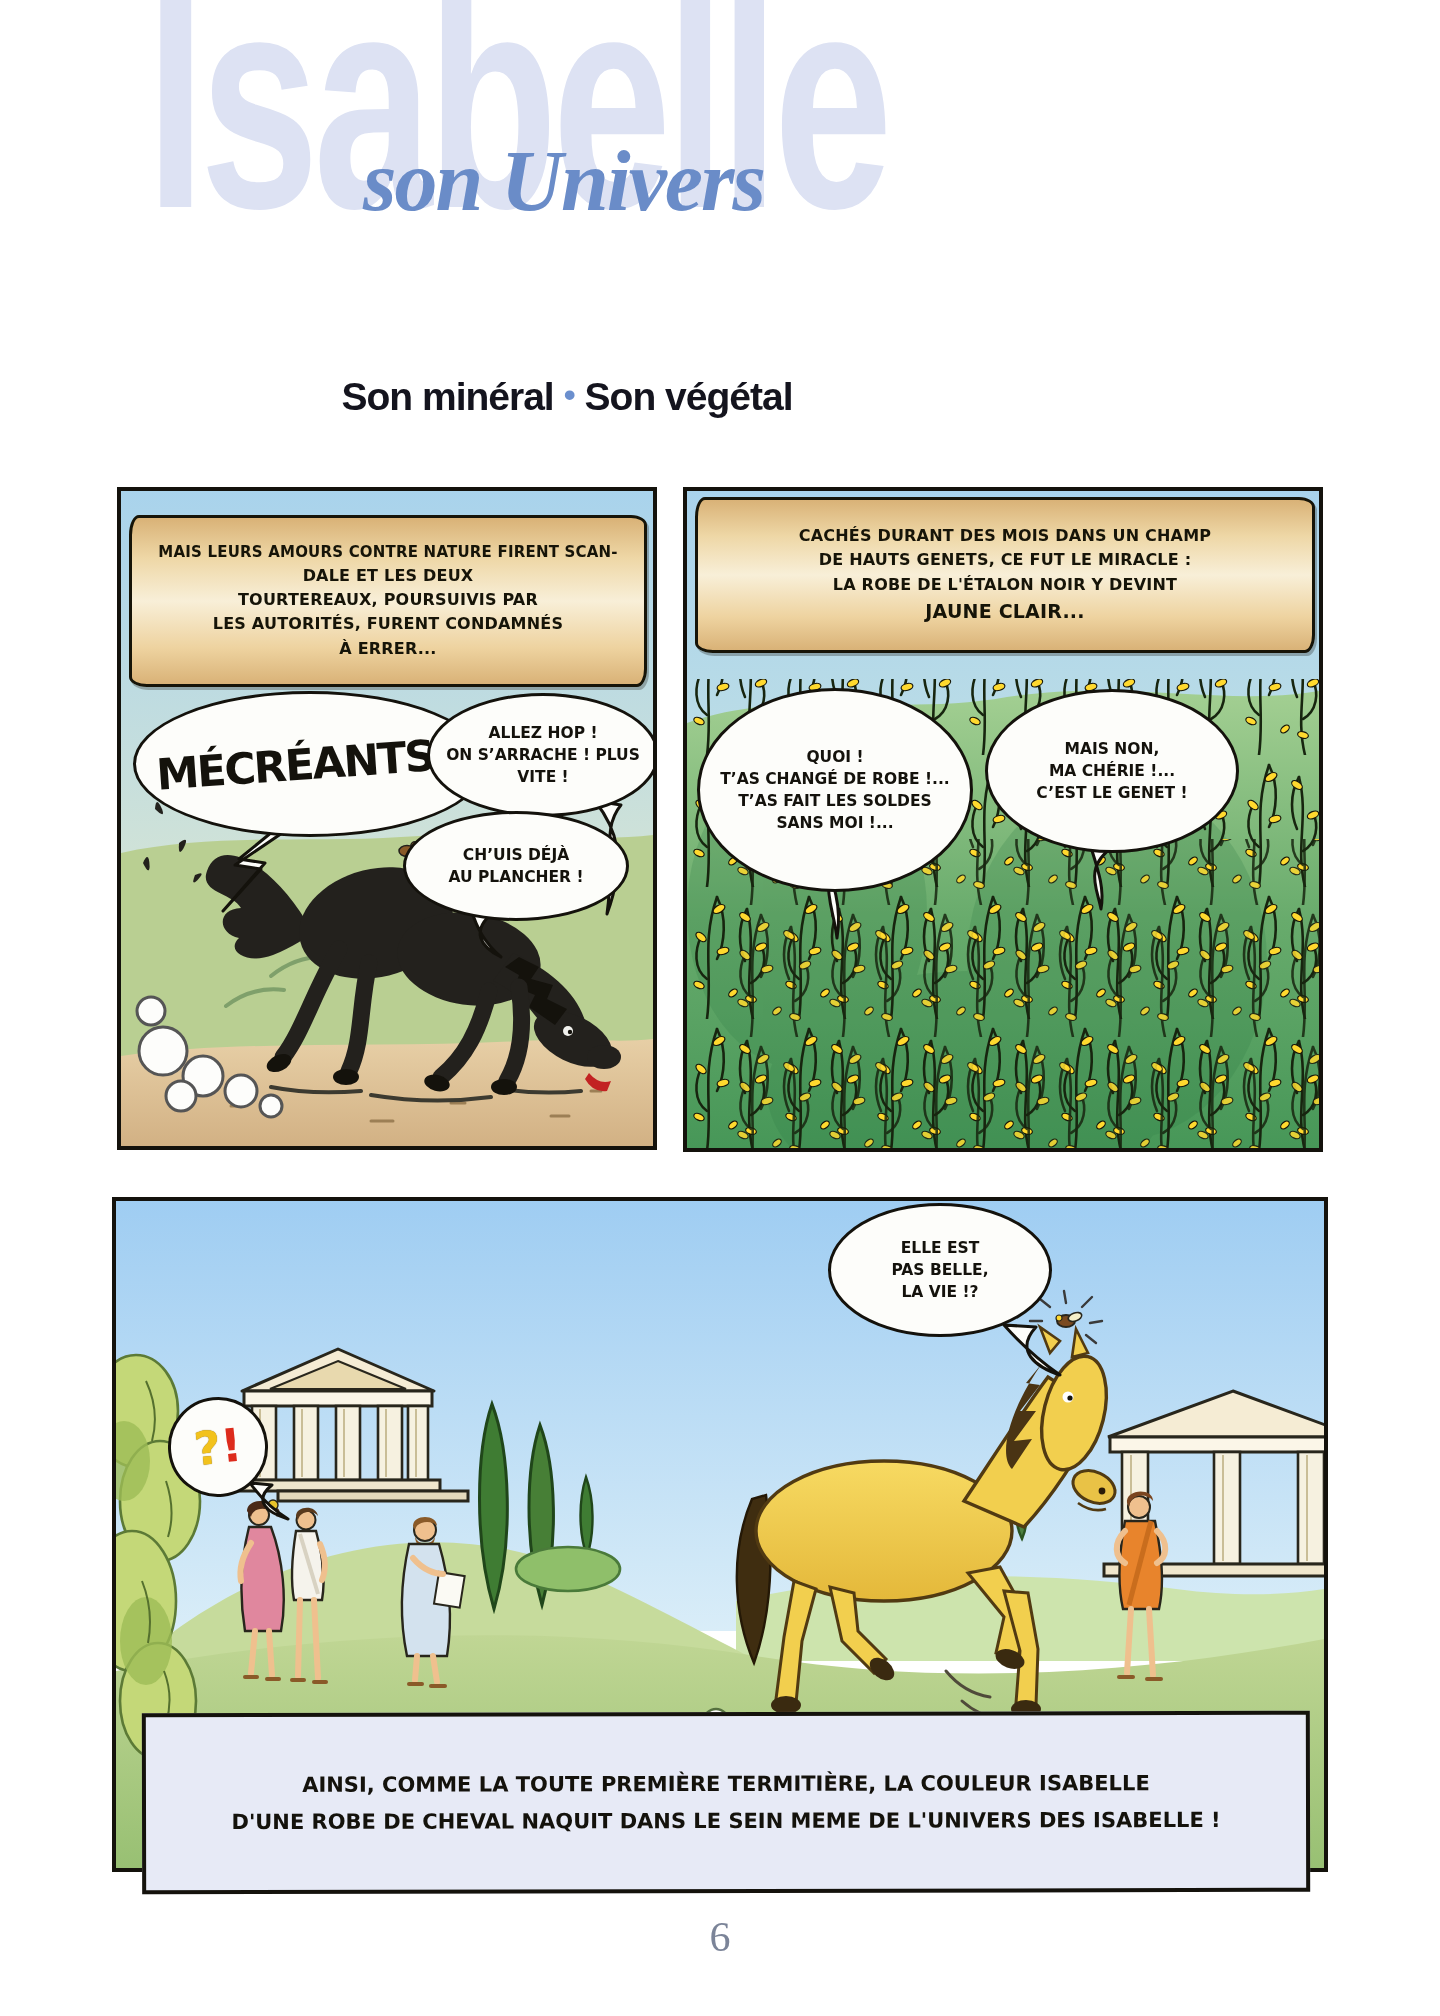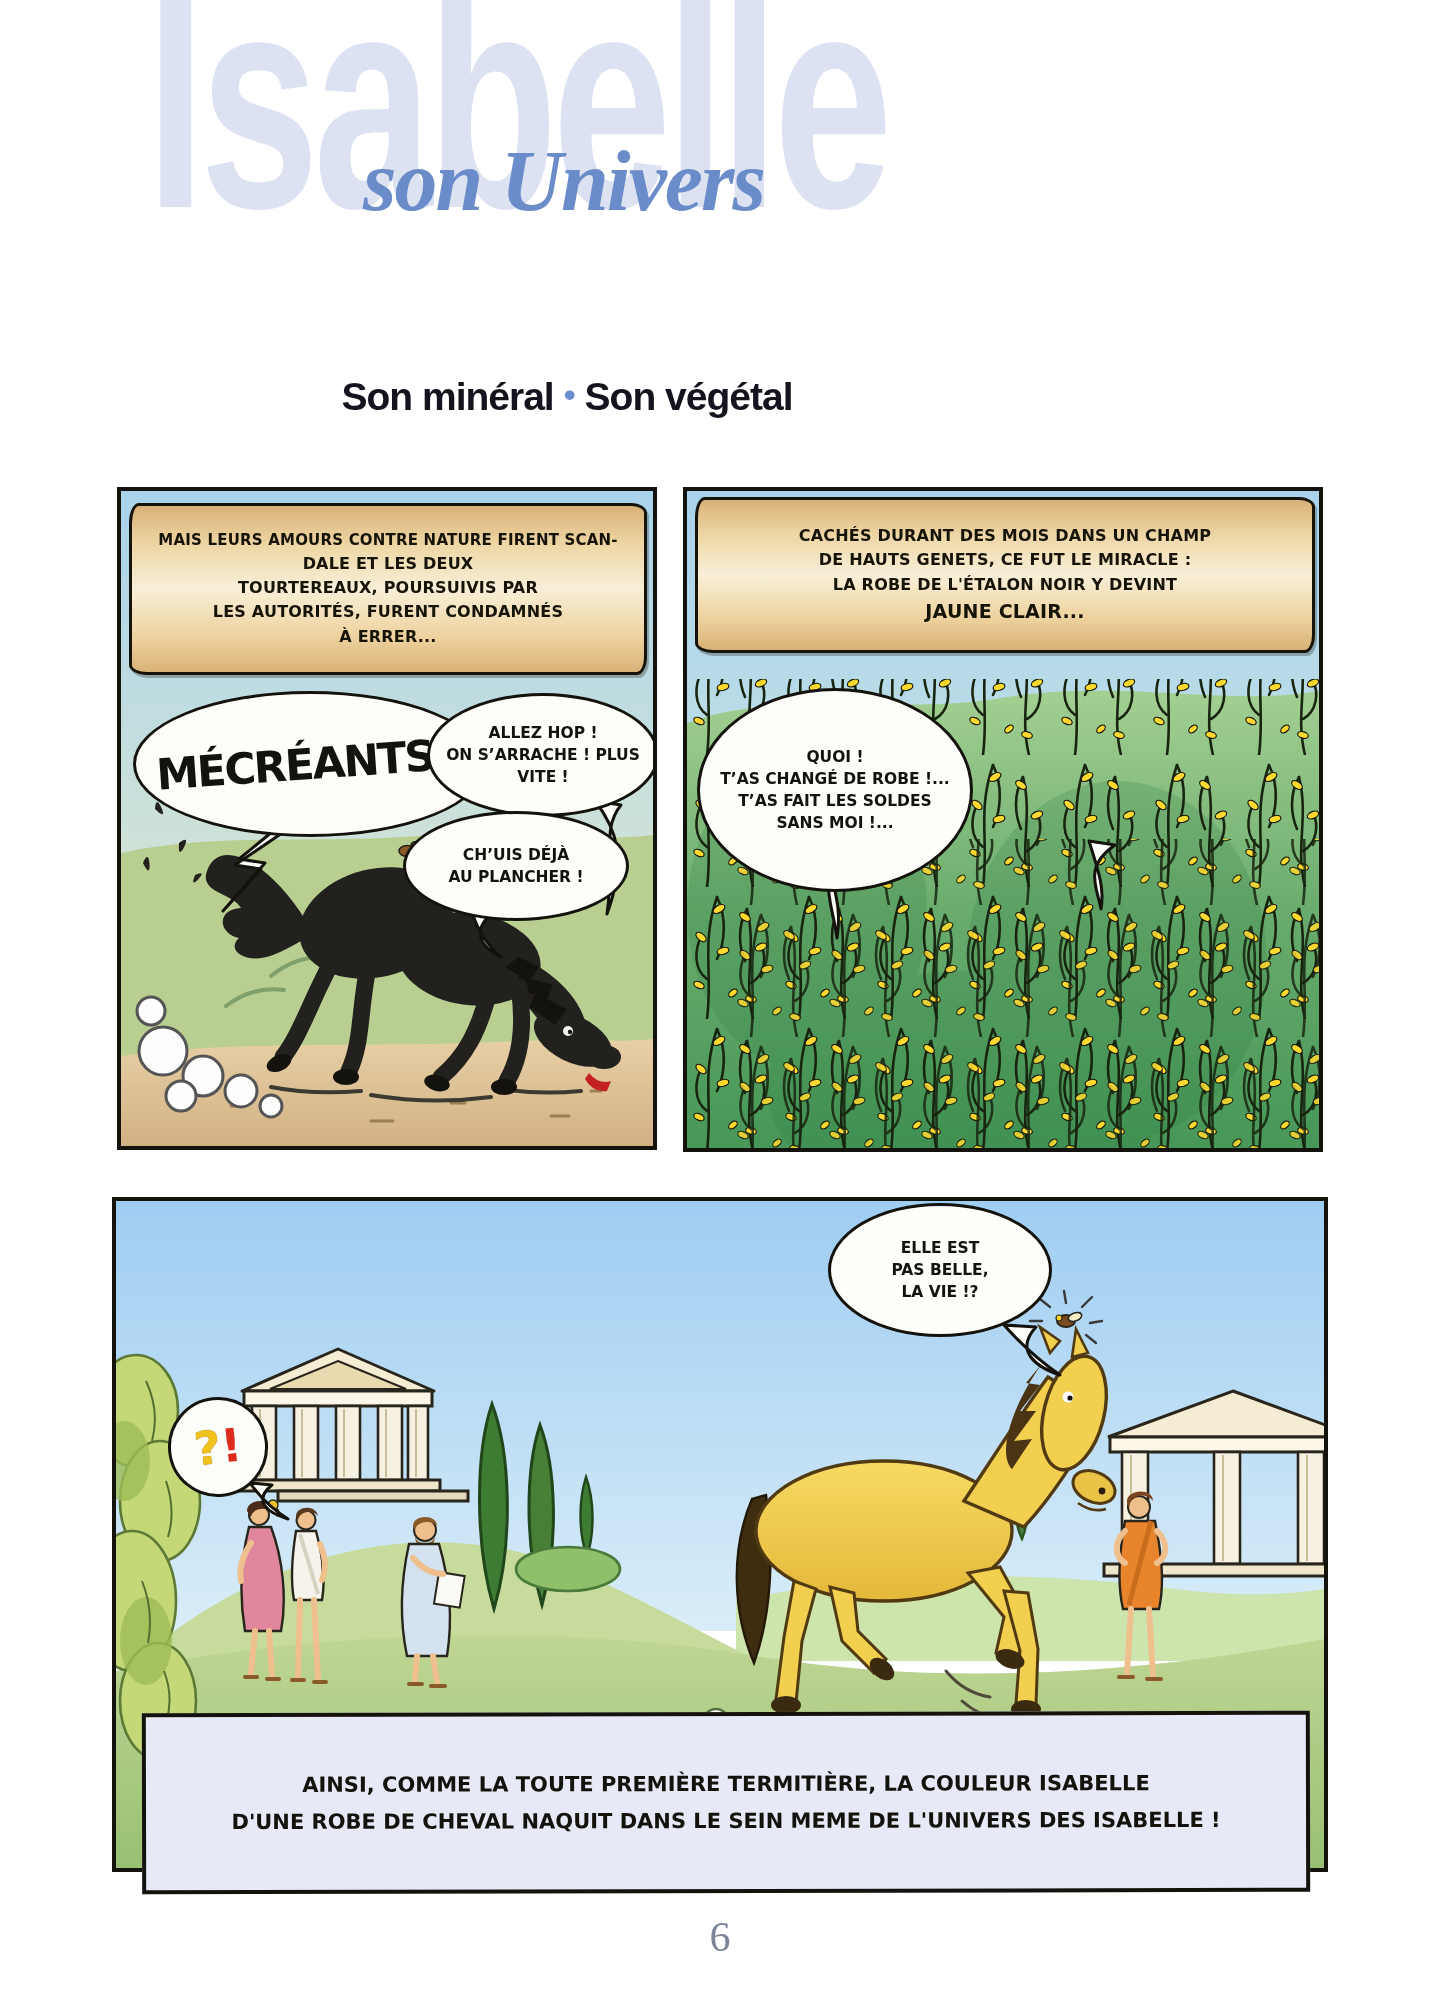--- a/index.html
+++ b/index.html
@@ -128,21 +128,21 @@
         </g>
       </g>
       <g fill="#23211d">
         <path d="M34,318 q8,-12 6,4 q-2,10 -6,-4 Z" transform="rotate(-30 34 318)"></path>
         <path d="M58,352 q8,-12 6,4 q-2,10 -6,-4 Z" transform="rotate(20 58 352)"></path>
         <path d="M22,372 q8,-12 6,4 q-2,10 -6,-4 Z" transform="rotate(-10 22 372)"></path>
         <path d="M74,384 q7,-11 5,3 q-2,9 -5,-3 Z" transform="rotate(35 74 384)"></path>
       </g>
     </svg>
 
-    <div class="scroll" style="left:8px;top:12px;width:512px;height:166px;">
+    <div class="scroll" style="left:8px;top:24px;width:512px;height:166px;">
       <span class="cap-line" style="font-size:15px">MAIS LEURS AMOURS CONTRE NATURE FIRENT SCAN-</span>
       <span class="cap-line">DALE ET LES DEUX</span>
       <span class="cap-line">TOURTEREAUX, POURSUIVIS PAR</span>
       <span class="cap-line">LES AUTORITÉS, FURENT CONDAMNÉS</span>
       <span class="cap-line">À ERRER...</span>
     </div>
 
     <div class="bubble" style="left:12px;top:200px;width:348px;height:140px;">
       <span class="shout-text">MÉCRÉANTS !</span>
     </div>
@@ -243,20 +243,25 @@
     <div class="bubble" style="left:10px;top:165px;width:270px;height:198px;margin-top:32px;">
       <span class="bline">QUOI !</span>
       <span class="bline">T’AS CHANGÉ DE ROBE !...</span>
       <span class="bline">T’AS FAIT LES SOLDES</span>
       <span class="bline">SANS MOI !...</span>
     </div>
     <svg class="tail" style="left:122px;top:352px;" width="60" height="100">
       <path d="M10,2 C22,34 34,60 28,95 C24,60 6,34 38,6 Z" fill="#fdfdfa" stroke="#14120c" stroke-width="3" stroke-linejoin="round"></path>
     </svg>
 
+    <div class="bubble" style="left:298px;top:198px;width:248px;height:158px;">
+      <span class="bline">MAIS NON,</span>
+      <span class="bline">MA CHÉRIE !...</span>
+      <span class="bline">C’EST LE GENET !</span>
+    </div>
     <svg class="tail" style="left:392px;top:348px;" width="50" height="75">
       <path d="M10,2 C18,28 26,48 22,70 C18,48 4,28 36,6 Z" fill="#fdfdfa" stroke="#14120c" stroke-width="3" stroke-linejoin="round"></path>
     </svg>
   </div>
 
   <div class="panel" id="panel3">
     <svg width="1208" height="667" viewBox="0 0 1208 667">
       <defs>
         <linearGradient id="p3sky" x1="0" y1="0" x2="0" y2="1">
           <stop offset="0" stop-color="#9fcdf2"></stop>

